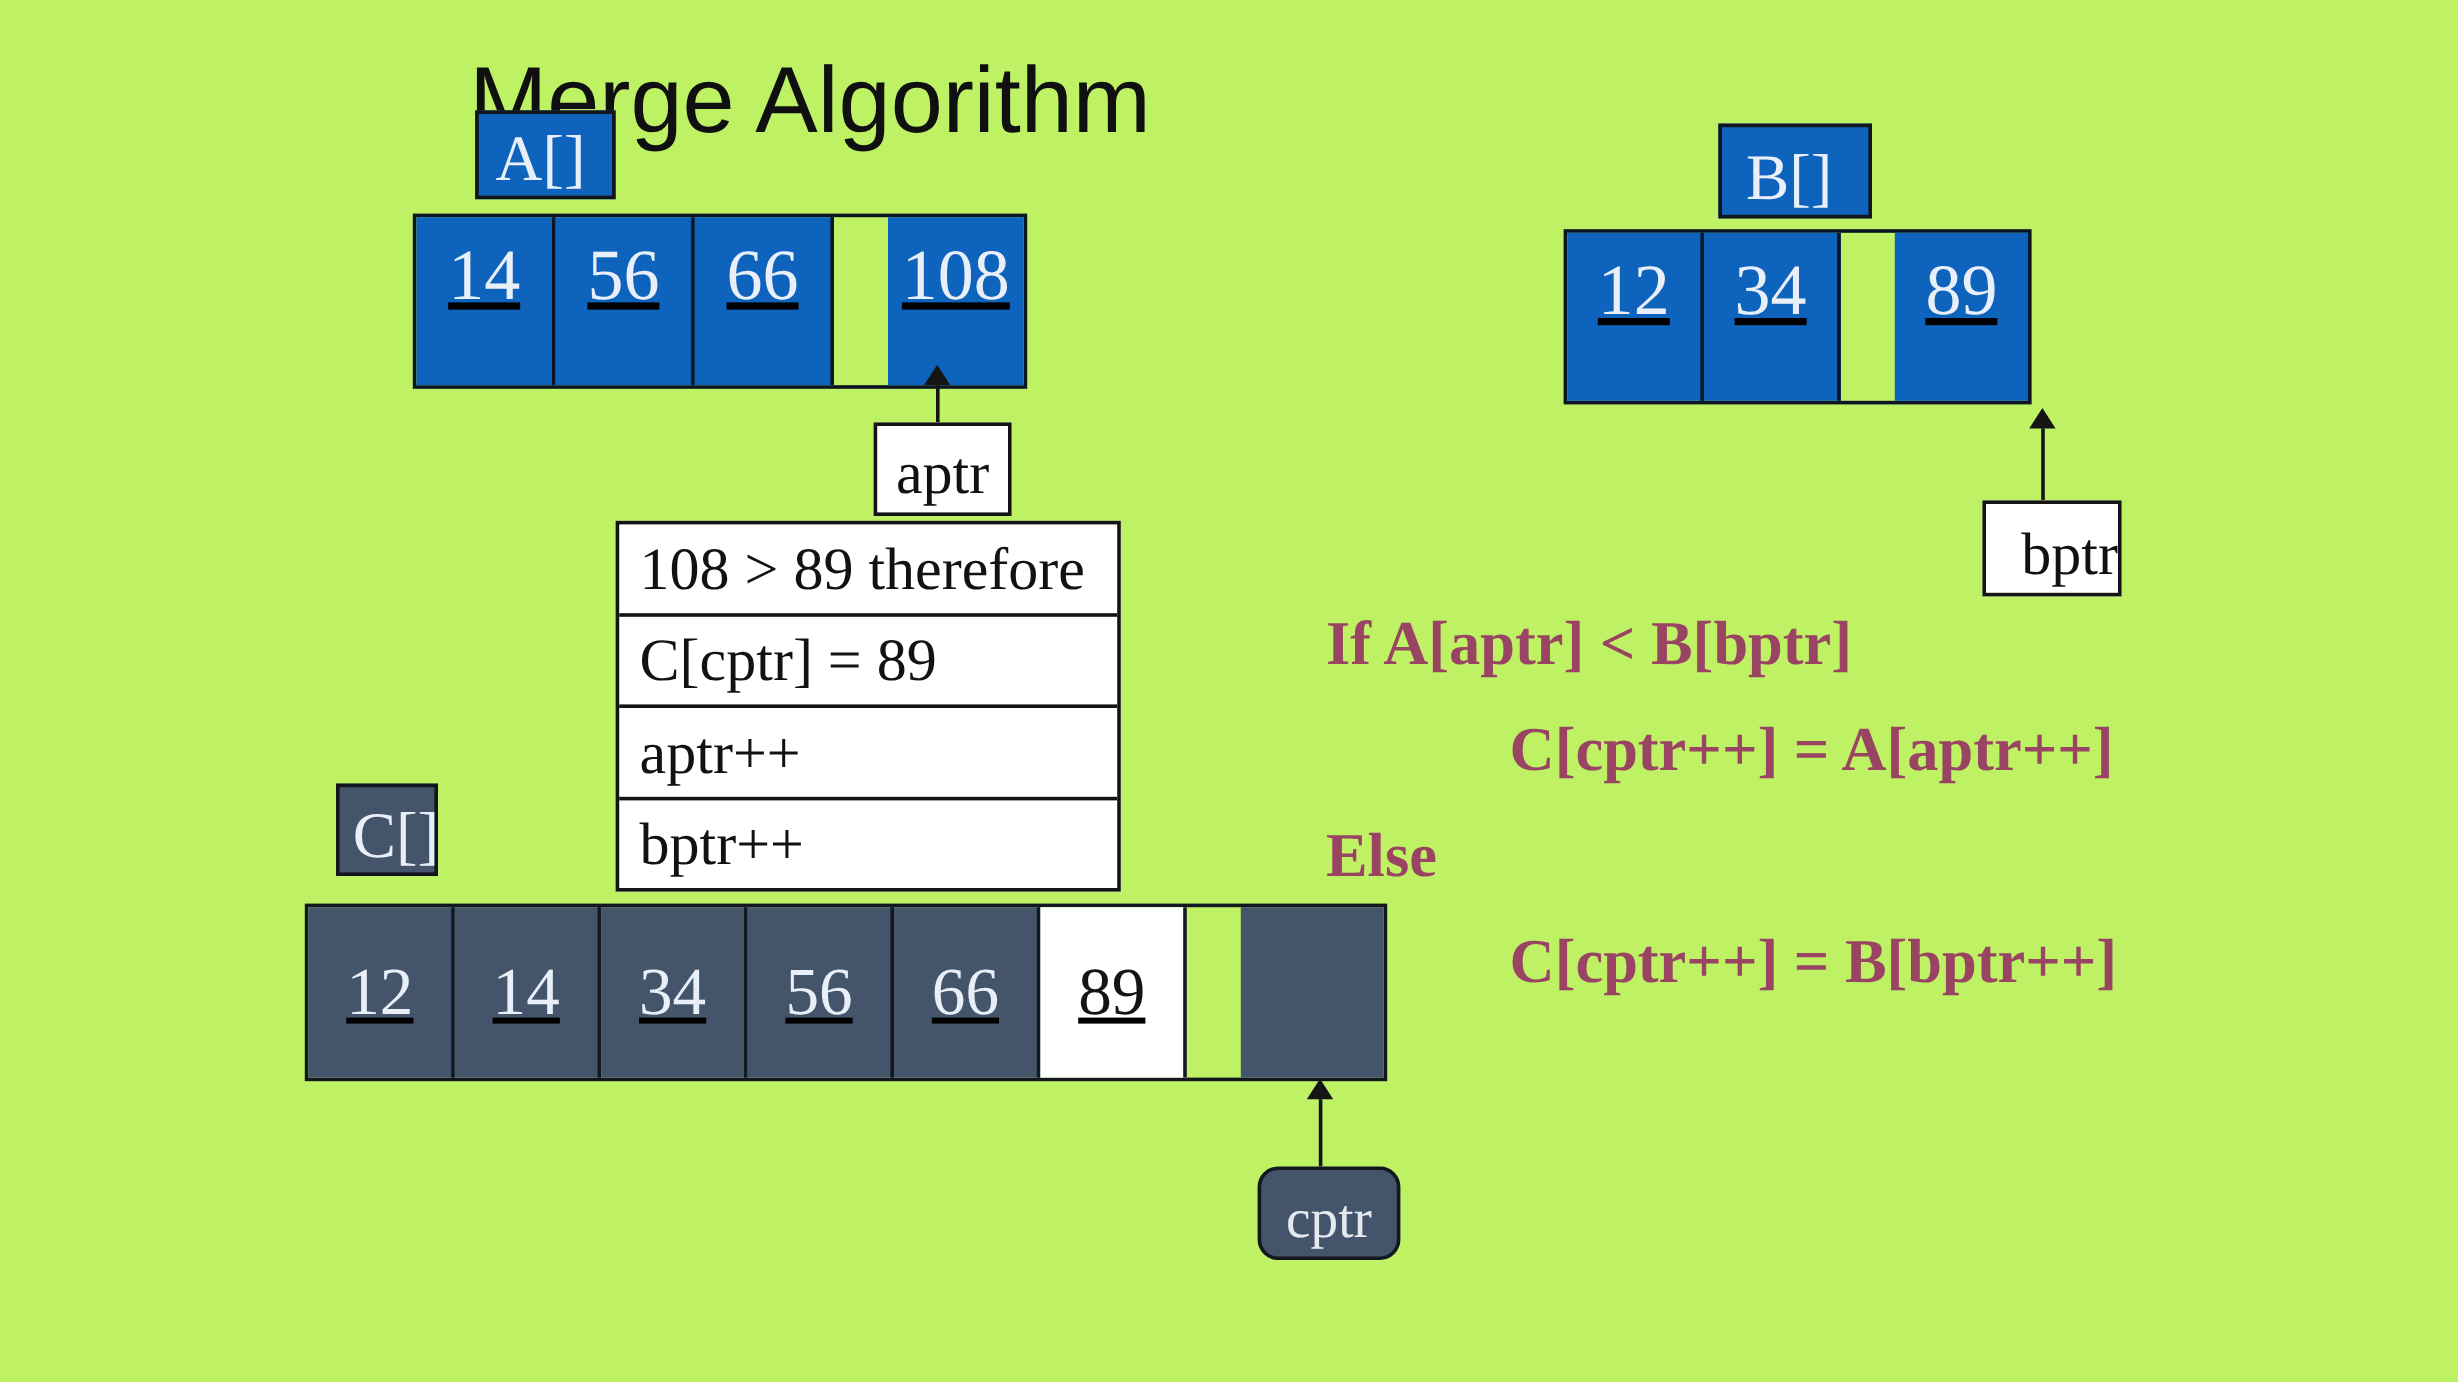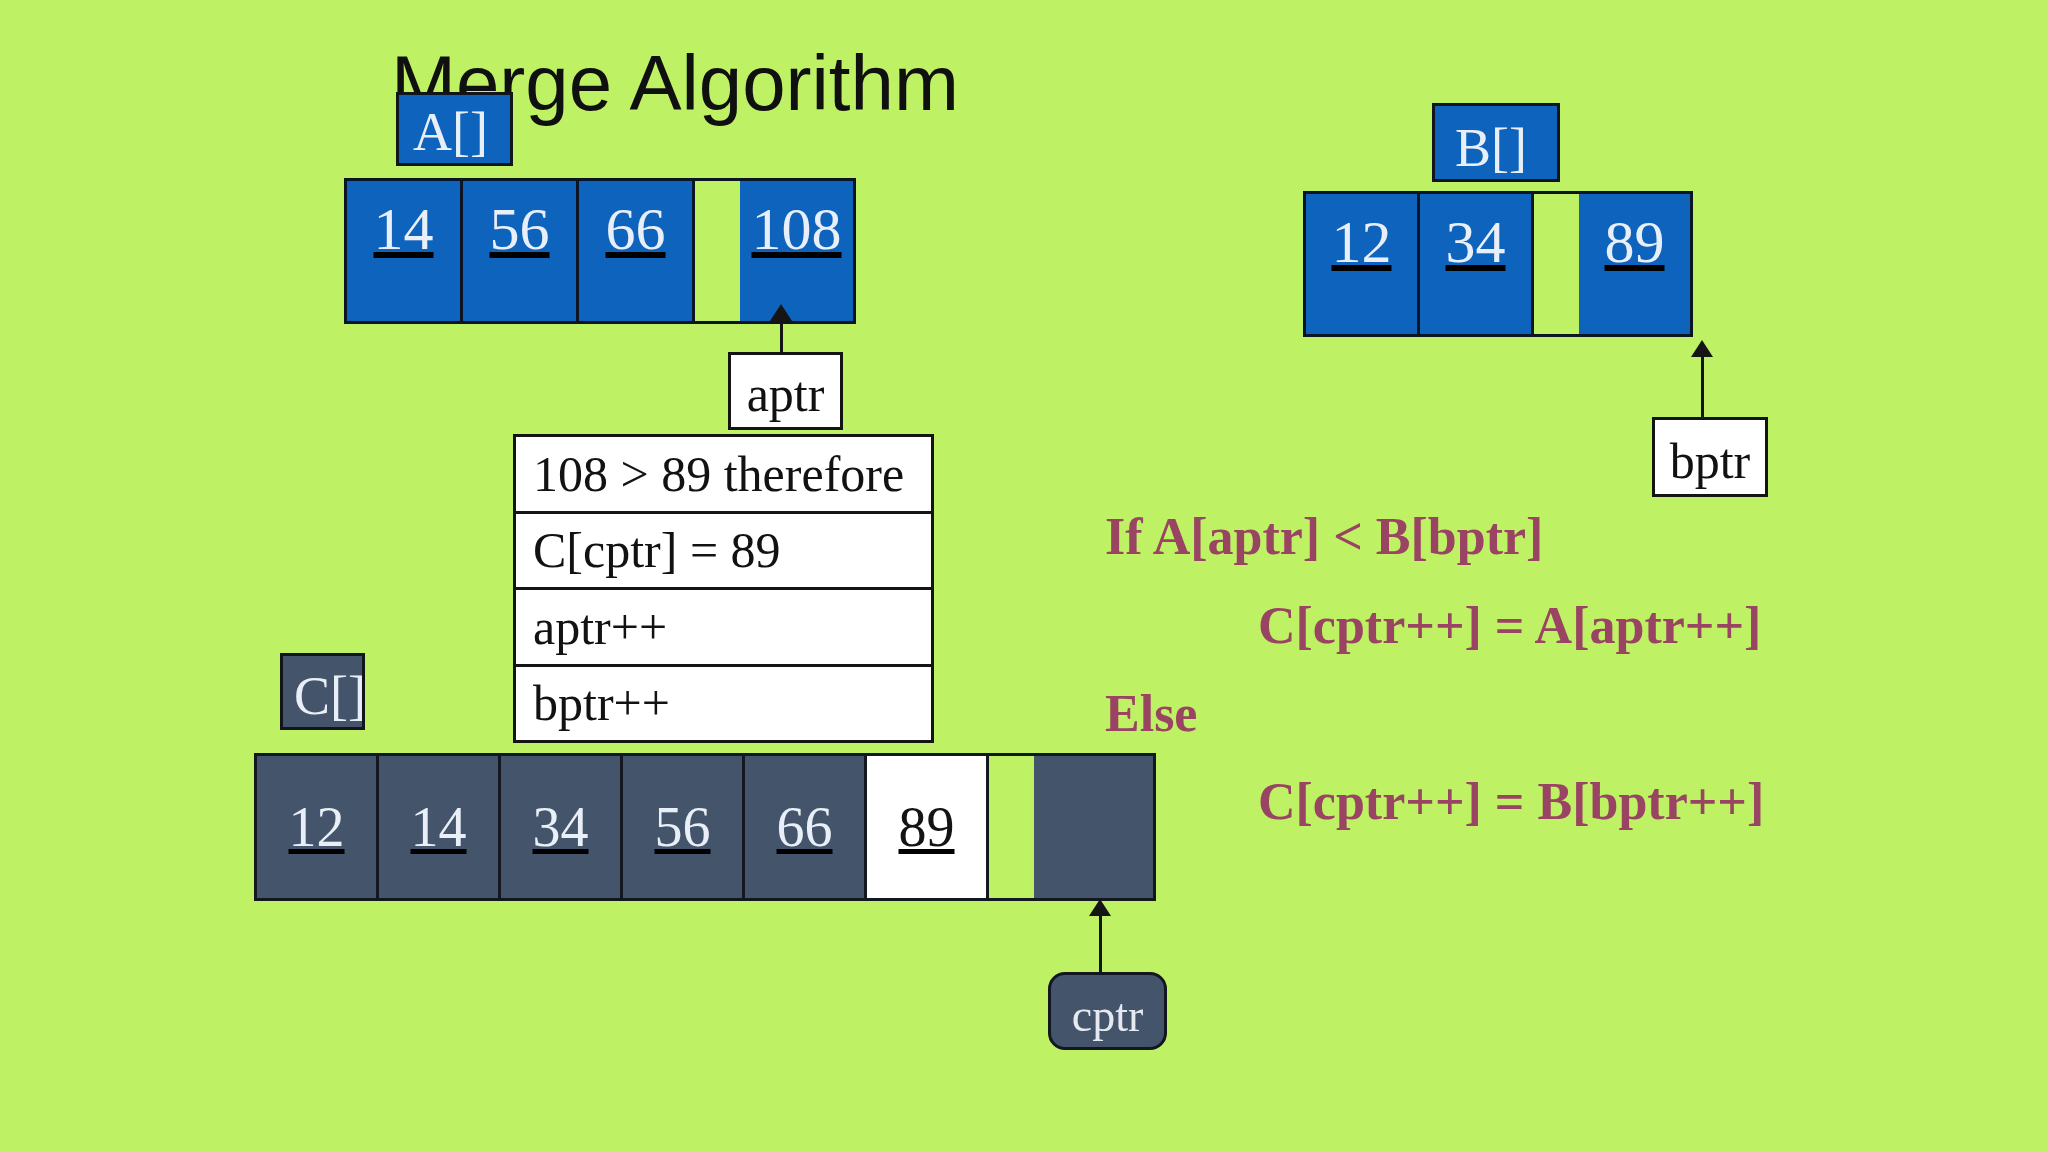--- a/index.html
+++ b/index.html
@@ -164,21 +164,21 @@
   <div class="array array-blue" style="left:1303px;top:191px;width:390px;height:146px;">
     <div class="cell">12</div>
     <div class="cell">34</div>
     <div class="cell">89</div>
   </div>
 
   <div class="arrow" style="left:1702px;top:340px;">
     <div class="arrow-head"></div>
     <div class="arrow-line" style="height:60px;"></div>
   </div>
-  <div class="pointer-box" style="left:1652px;top:417px;width:116px;height:80px;">
+  <div class="pointer-box" style="left:1652px;top:417px;width:116px;height:80px;justify-content:flex-end;">
     <span>bptr</span>
   </div>
 
   <div class="steps-box">
     <div class="step-row">108 &gt; 89 therefore</div>
     <div class="step-row">C[cptr] = 89</div>
     <div class="step-row">aptr++</div>
     <div class="step-row">bptr++</div>
   </div>
 

